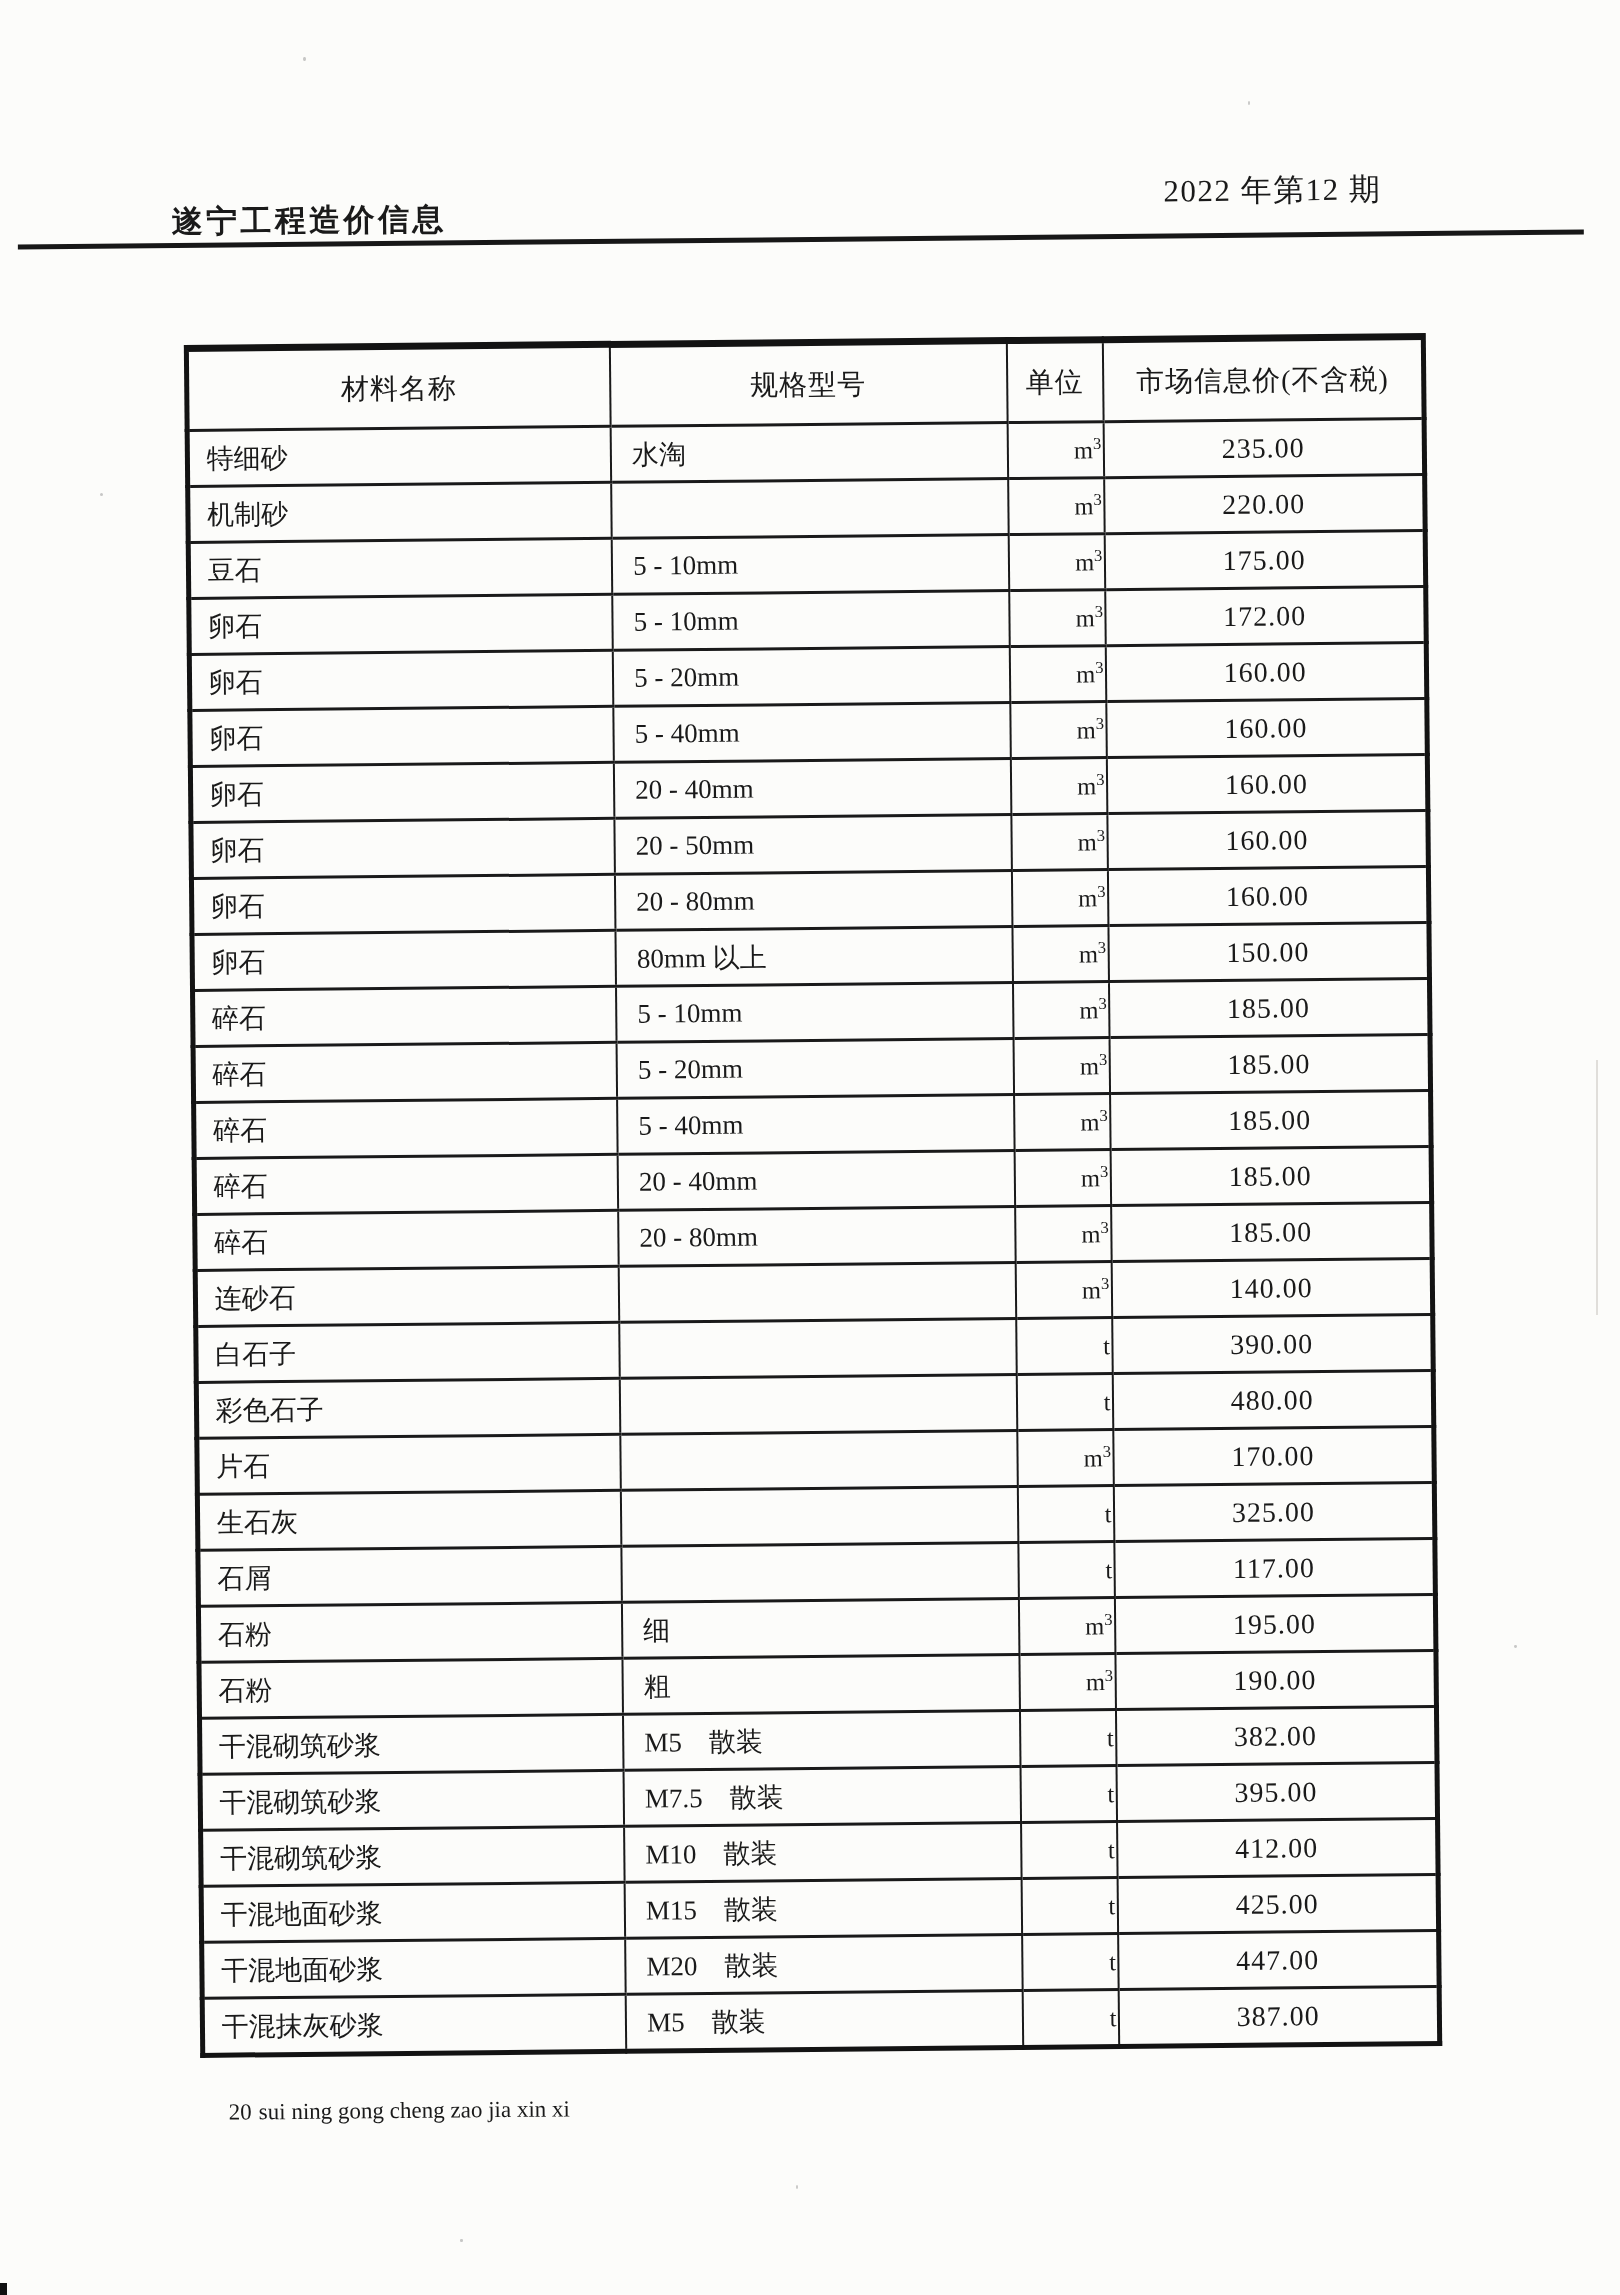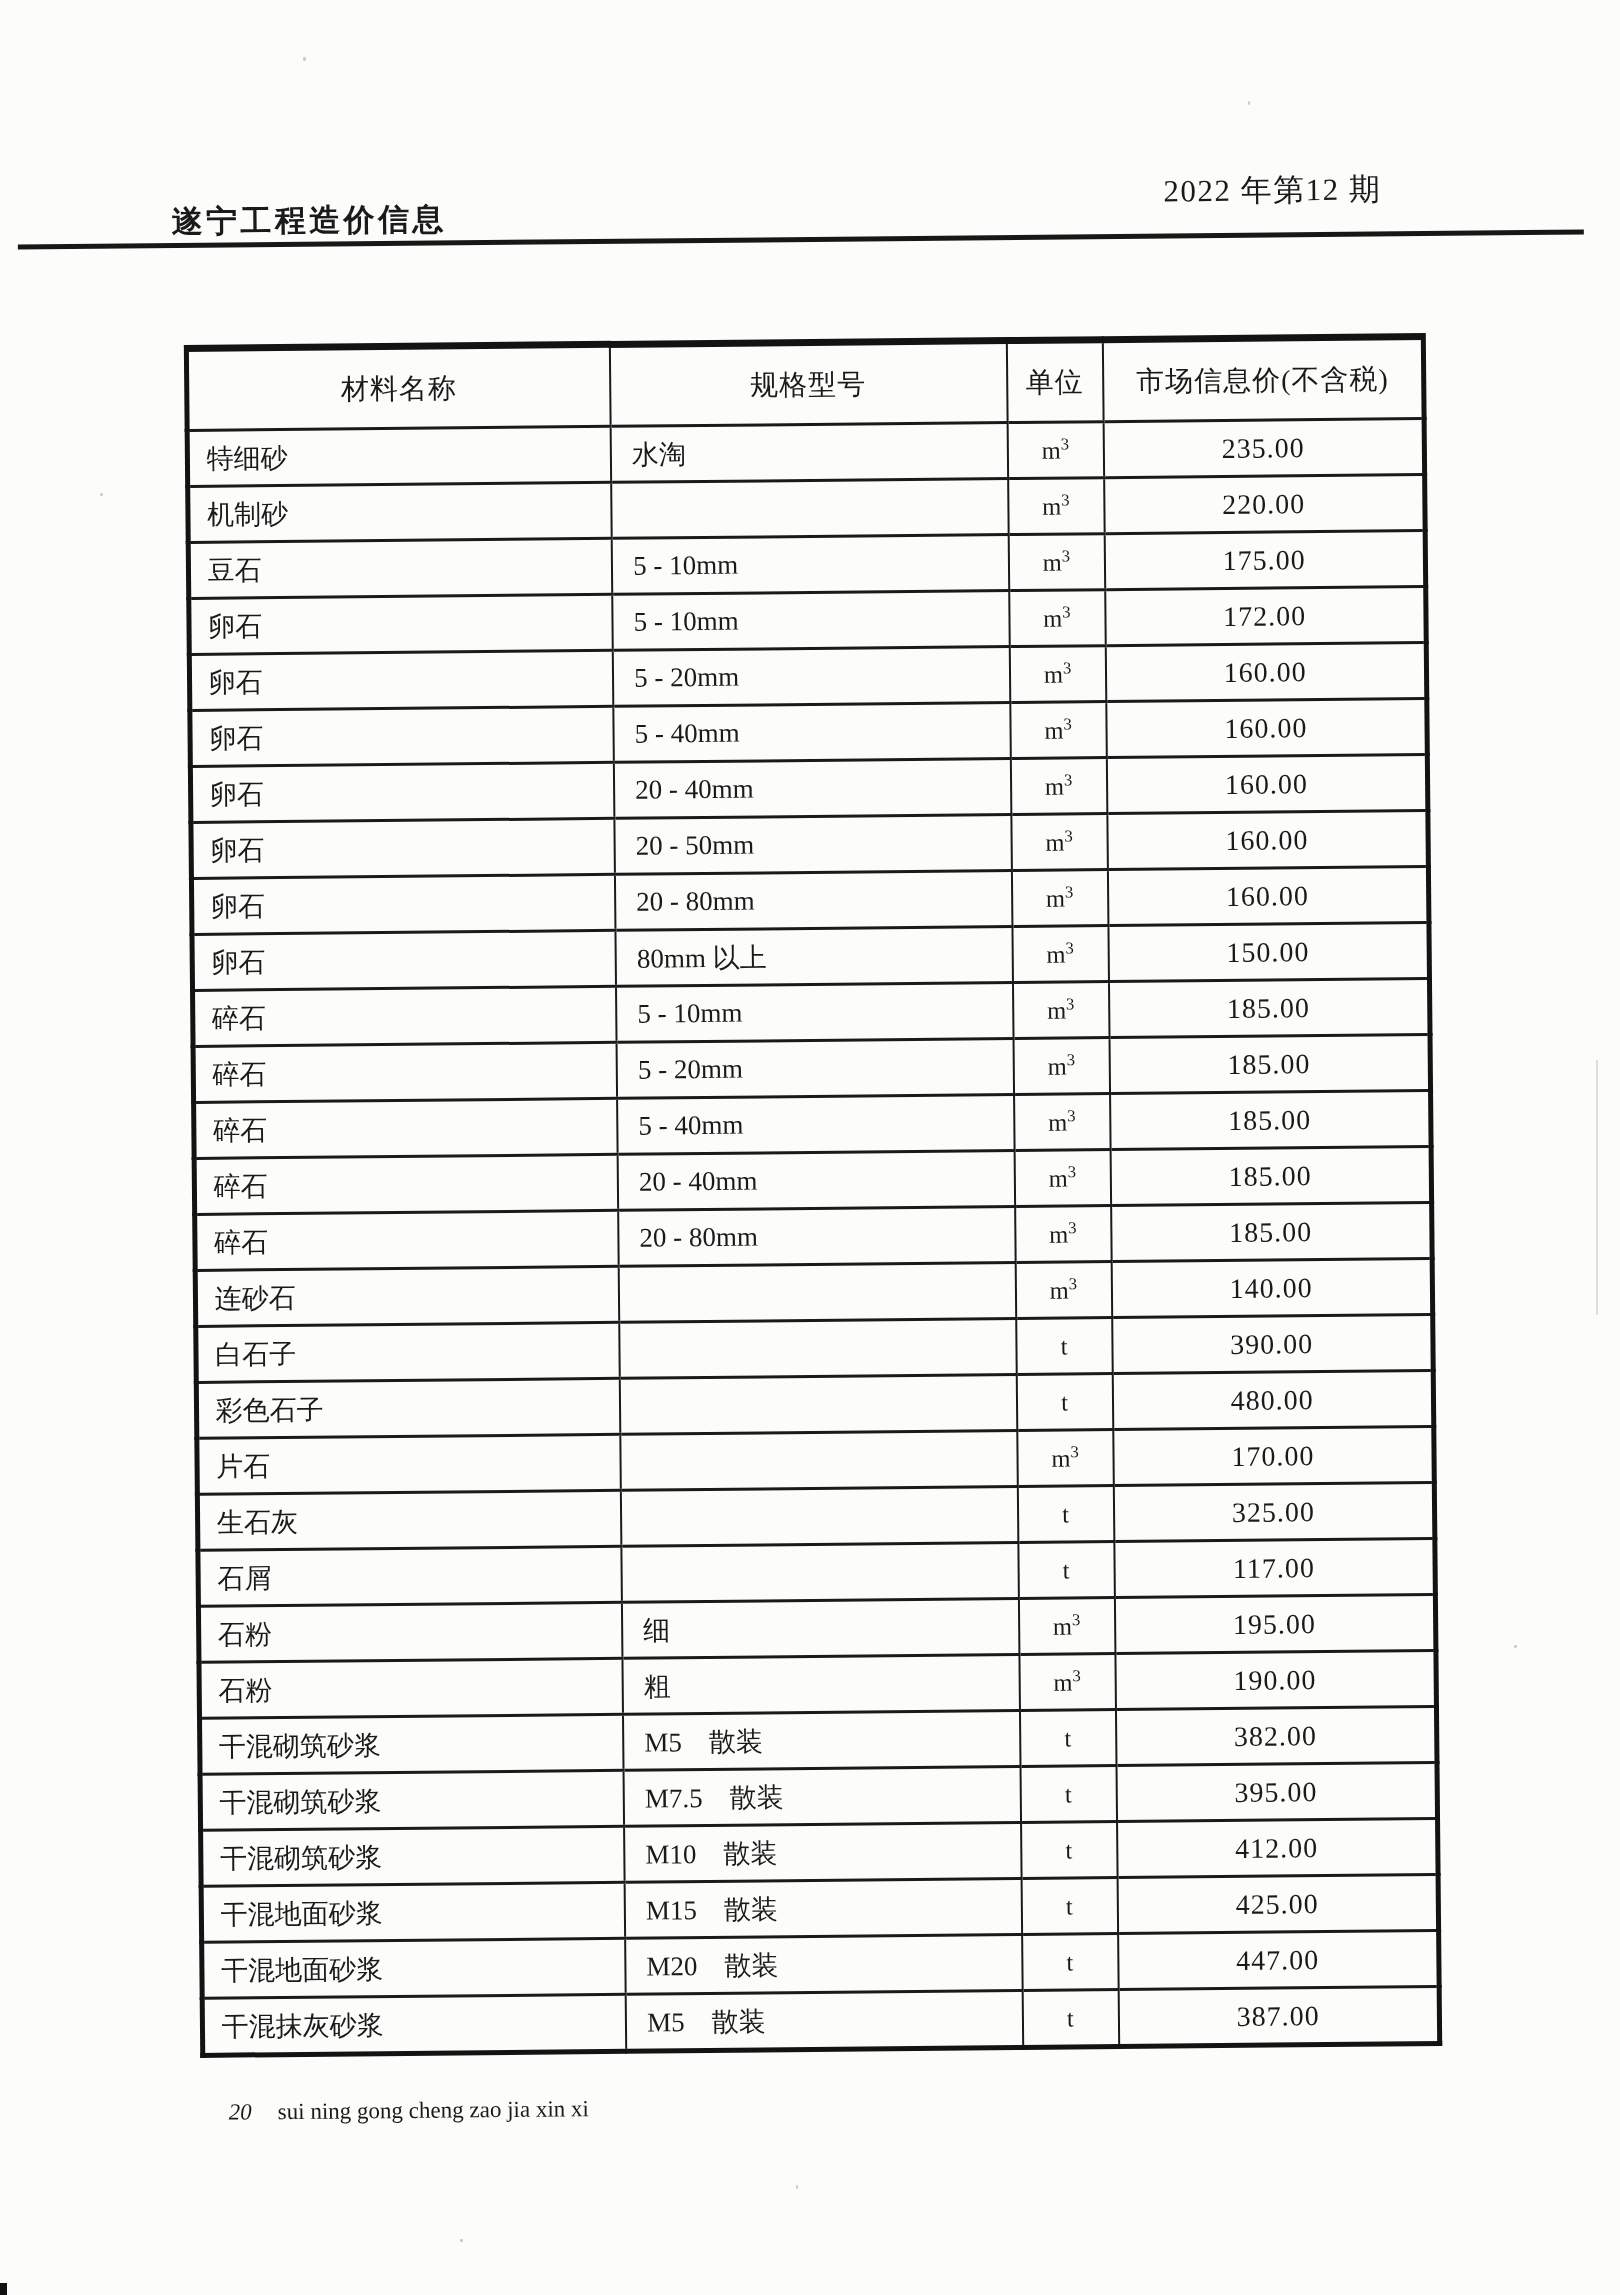--- a/index.html
+++ b/index.html
@@ -38,27 +38,27 @@
     overflow:hidden; white-space:nowrap; vertical-align:middle;
     background:transparent;
   }
   .price-table thead th {
     height:75px; font-weight:normal; font-size:28px; text-align:center;
     letter-spacing:1px;
   }
   .price-table tbody td { height:51px; }
   .td-name  { text-align:left; padding-left:16.7px;  font-size:27px; }
   .td-spec  { text-align:left; padding-left:20.6px;  font-size:27px; font-family:"Liberation Serif",serif; }
-  .td-unit  { text-align:center; font-size:24.5px; }
+  .td-unit  { text-align:right; font-size:24.5px; }
   .td-unit sup { font-size:16.7px; line-height:0; vertical-align:super; }
   .td-price { text-align:center; font-size:28px; letter-spacing:1px; }
   .footer {
     position:absolute; left:220px; top:2094px; font-size:23px; white-space:nowrap;
   }
-  .footer .page-no { margin-right:26px;font-style:italic; }
+  .footer .page-no { margin-right:7px; }
   
   .speck { position:absolute; background:#9a9a9a; border-radius:50%; opacity:.55; }
   .edge-streak {
     position:absolute; left:1596px; top:1060px; width:1.5px; height:255px;
     background:#d8d6d2; opacity:.8;
   }
   .corner-mark {
     position:absolute; left:0; top:2283px; width:7.4px; height:12.3px; background:#111;
   }
 </style>

